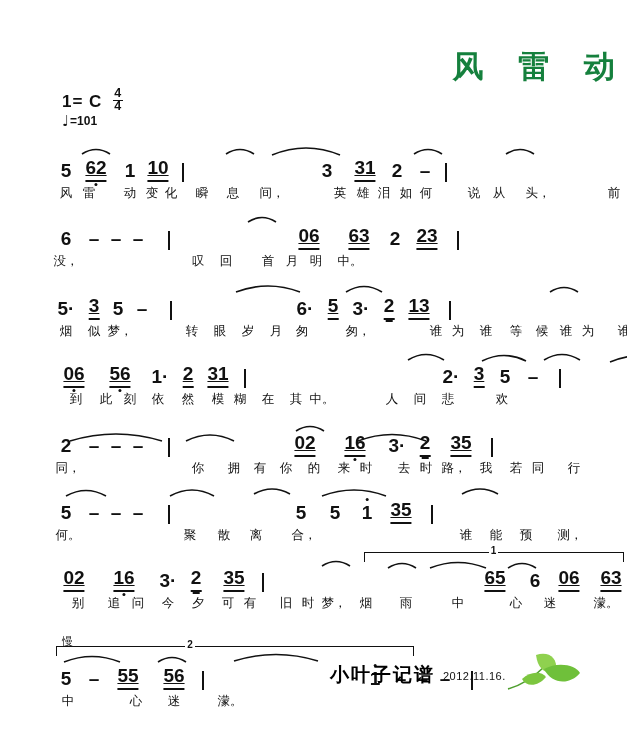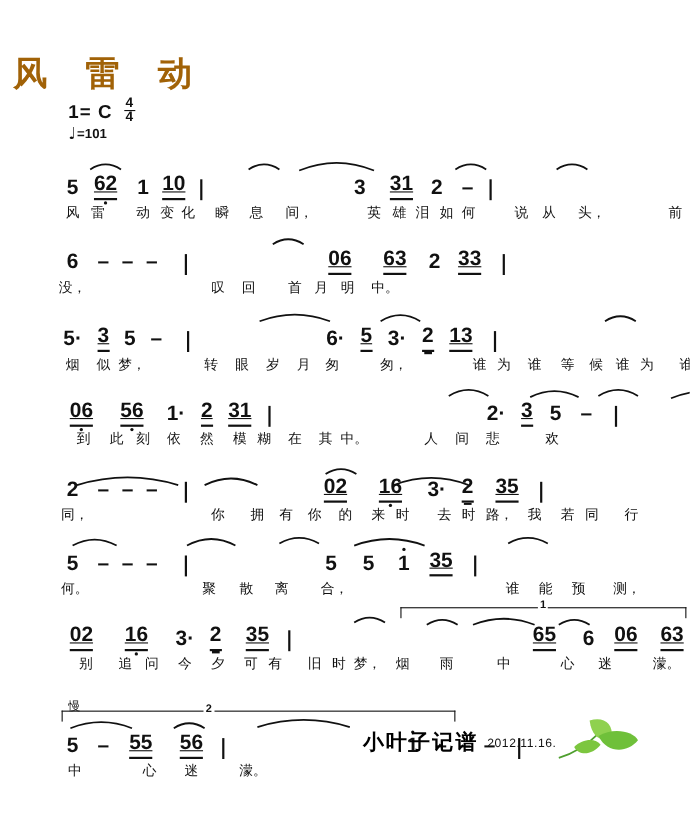--- a/index.html
+++ b/index.html
@@ -8,27 +8,27 @@
     background:#ffffff;
     font-family:"Liberation Sans","DejaVu Sans",sans-serif;
     color:#111;
     position:relative;
     overflow:hidden;
   }
   .sheet{position:relative;width:627px;height:739px;}
 
   
   .title{
-    position:absolute;left:0;right:0;top:46px;
-    text-align:left;
+    position:absolute;left:12px;right:0;top:46px;
+    text-align:right;
     font-family:"DejaVu Serif","Liberation Serif",serif;
     font-size:31px;font-weight:bold;
     letter-spacing:12px;
     text-indent:12px;
-    color:#a16207;
+    color:#15803d;
   }
   .sub1{
     position:absolute;left:205px;top:90px;width:260px;
     text-align:left;
     font-family:"DejaVu Sans","Liberation Sans",sans-serif;
     font-size:12.5px;font-weight:bold;color:#111;
     letter-spacing:.5px;
   }
   .sub2{
     position:absolute;left:216px;top:112px;width:260px;
@@ -234,21 +234,21 @@
       <span class="n">
           <span class="nt u1" style="left:140px">06</span>
         </span>
       <span class="n">
           <span class="nt u1" style="left:190px">63</span>
         </span>
       <span class="n">
           <span class="nt" style="left:226px">2</span>
         </span>
       <span class="n">
-          <span class="nt u1" style="left:258px">33</span>
+          <span class="nt u1" style="left:258px">23</span>
         </span>
       <span class="bar" style="margin-left:288px">
           <i></i>
         </span>
       <span class="n"></span>
       <span class="n"></span>
       <span class="n"></span>
       <span class="n"></span>
 
       <span class="n"></span>

